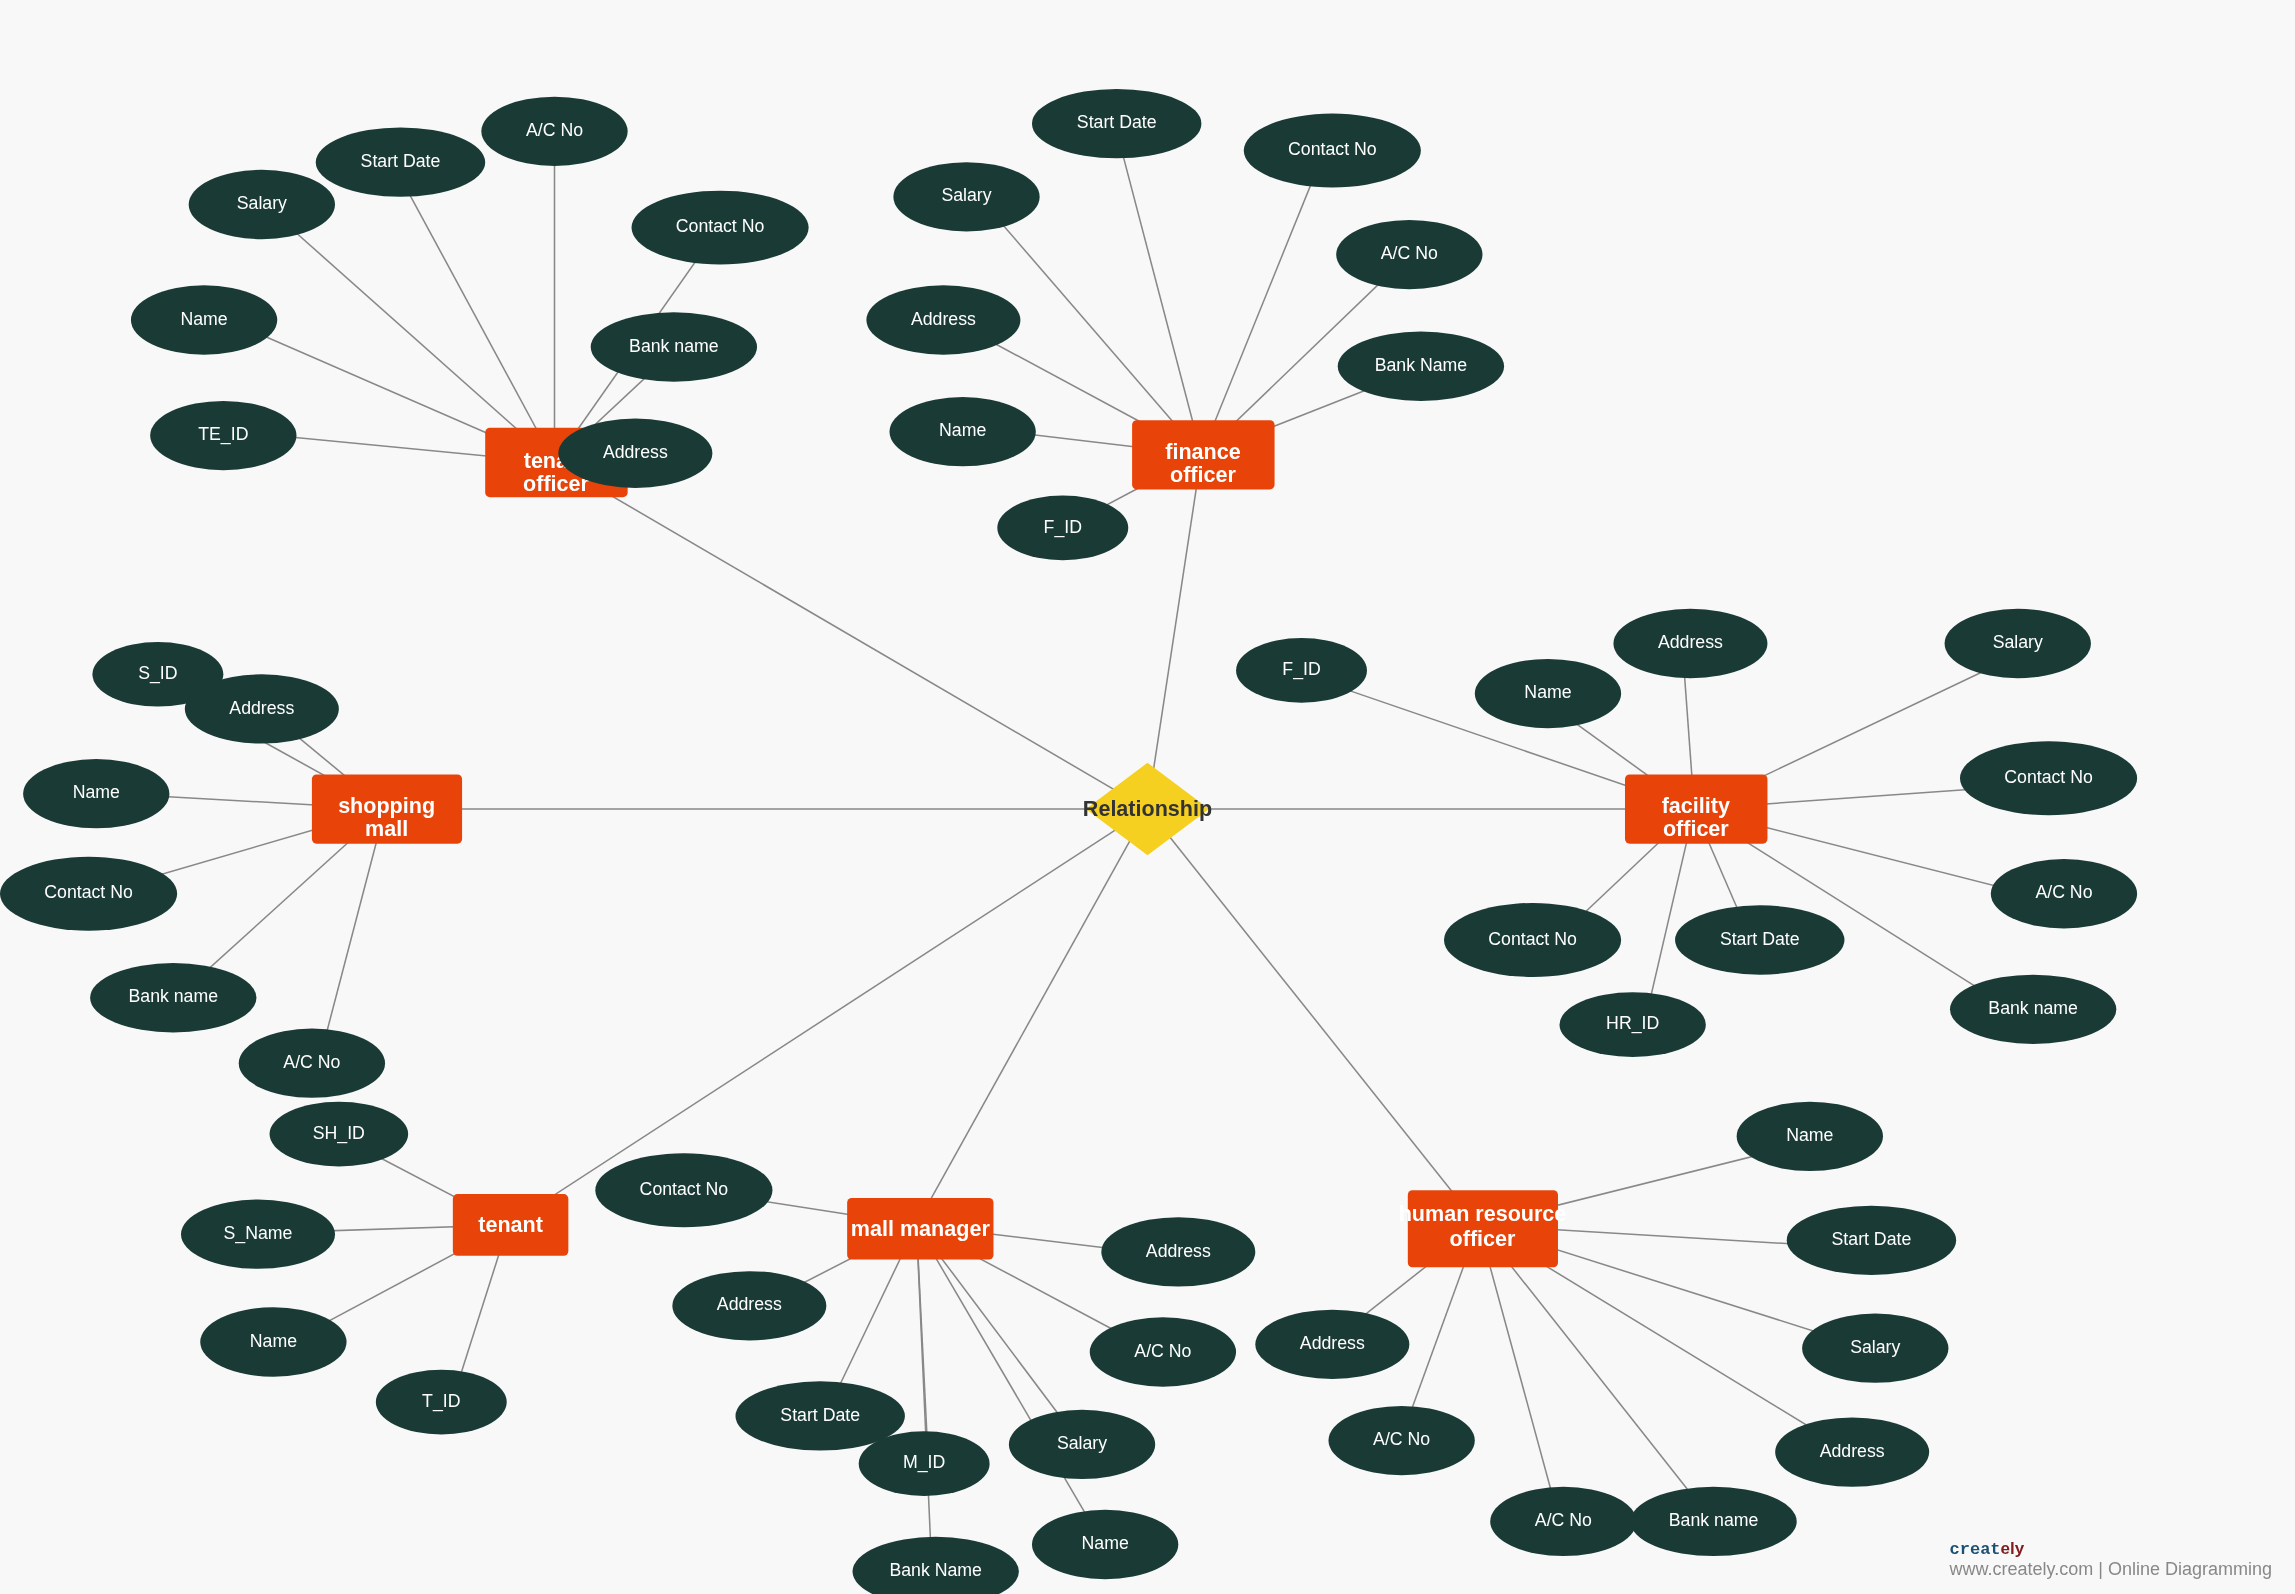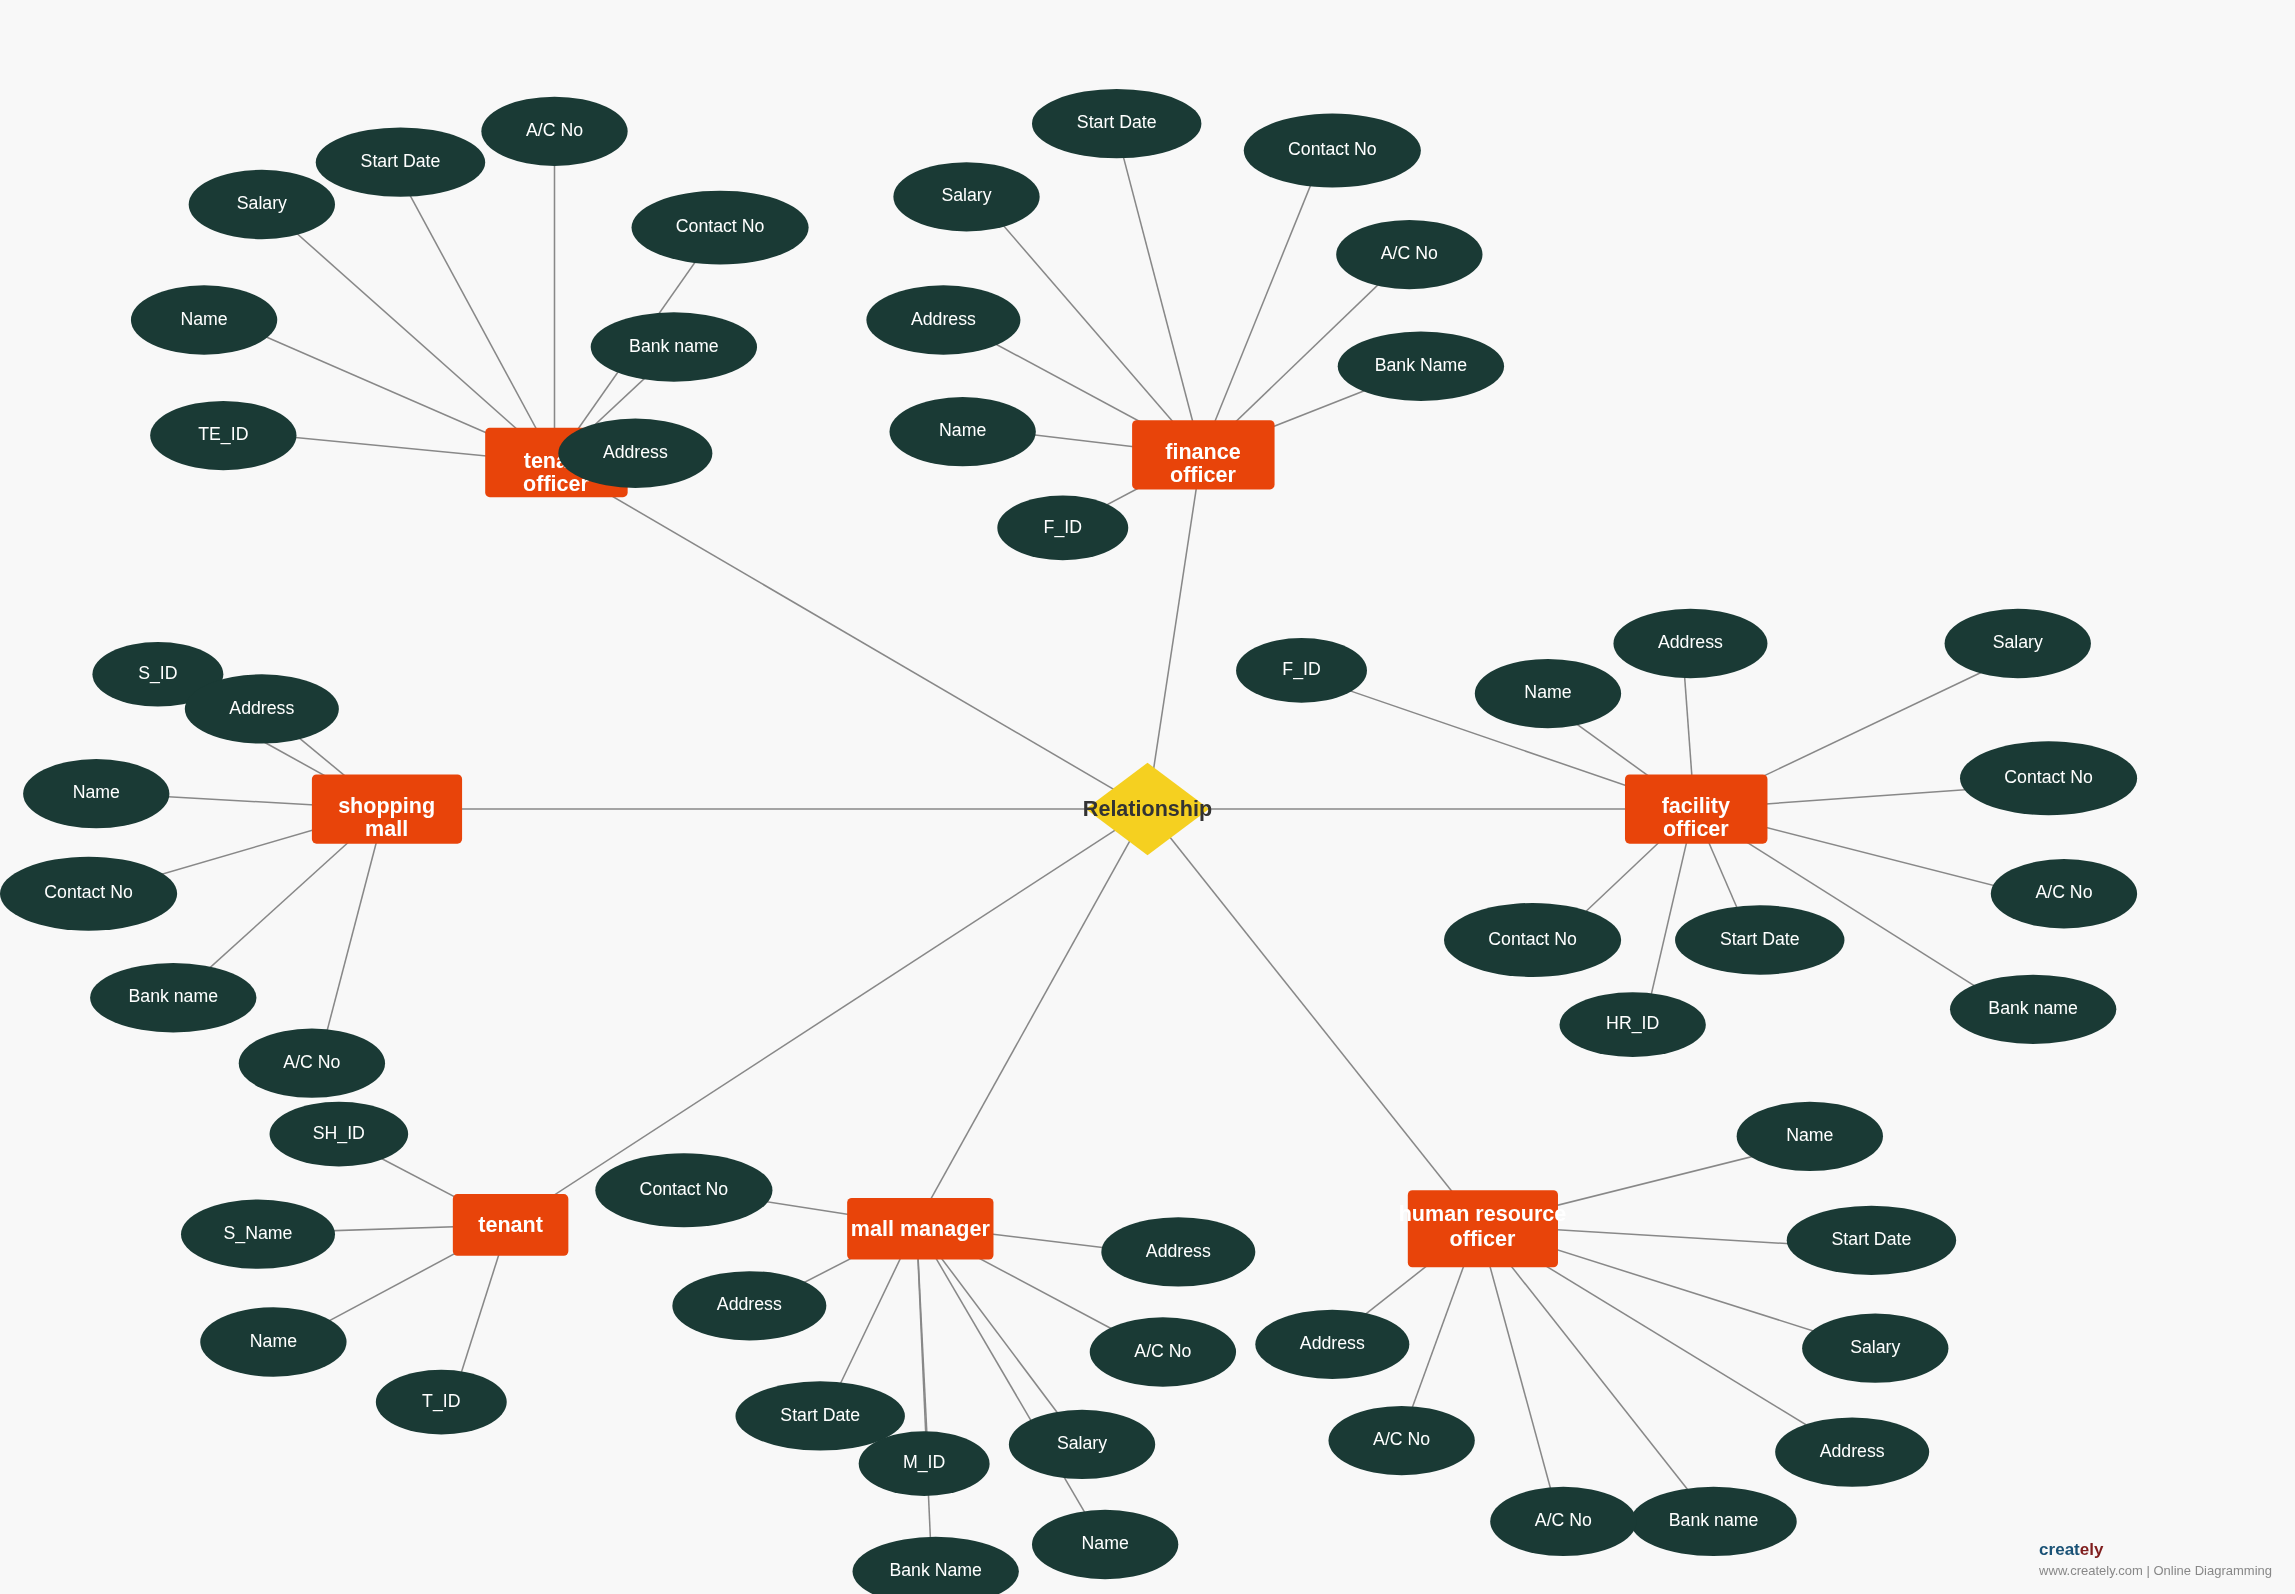--- a/index.html
+++ b/index.html
@@ -54,21 +54,21 @@
       stroke-width: 2;
       fill: none;
     }
     .creately-logo {
       position: absolute;
       bottom: 15.4px;
       right: 23px;
       font-size: 17px;
       color: #555;
     }
-    .creately-logo span.cr-blue { color: #1a5276; font-weight: bold; }
+    .creately-logo span.cr-blue { color: #1a5276; font-weight: bold; font-family: Liberation Mono, monospace; }
     .creately-logo span.cr-orange { color: #7f1d1d; font-weight: bold; }
   </style>
 </head>
 <body>
 
 <svg id="diagram" viewBox="0 0 2980 2070" width="2295" height="1595">
 
   <line class="connector" x1="1490" y1="1050" x2="720" y2="600"></line>
 
   <line class="connector" x1="1490" y1="1050" x2="1560" y2="590"></line>
@@ -328,15 +328,15 @@
   <ellipse cx="1820" cy="1870" rx="95" ry="45" class="attr-ellipse"></ellipse>
   <text class="attr-text" x="1820" y="1870">A/C No</text>
 
   <ellipse cx="1730" cy="1745" rx="100" ry="45" class="attr-ellipse"></ellipse>
   <text class="attr-text" x="1730" y="1745">Address</text>
 </svg>
 
 <div class="creately-logo">
   <span class="cr-blue">creat</span><span class="cr-orange">ely</span>
   <br>
-  <small style="font-size:13px;color:#888;">www.creately.com | Online Diagramming</small>
+  <small style="font-size:18px;color:#888;">www.creately.com | Online Diagramming</small>
 </div>
 
 
 </body></html>

